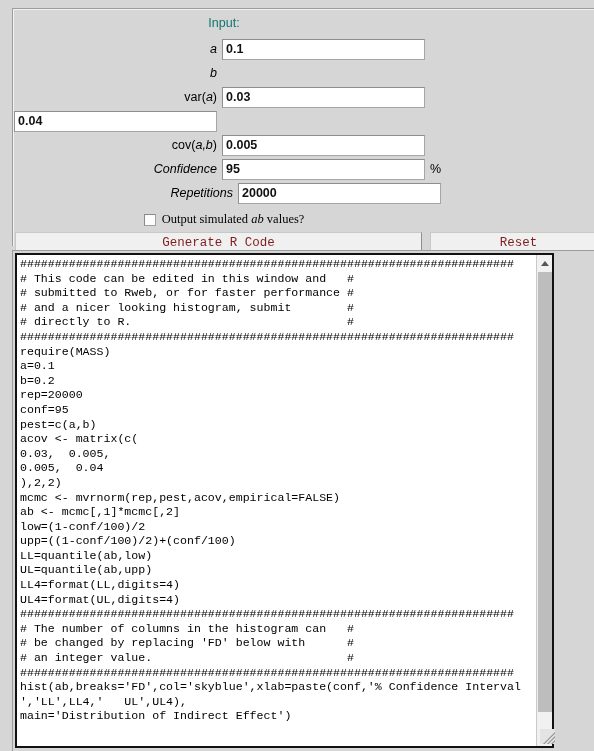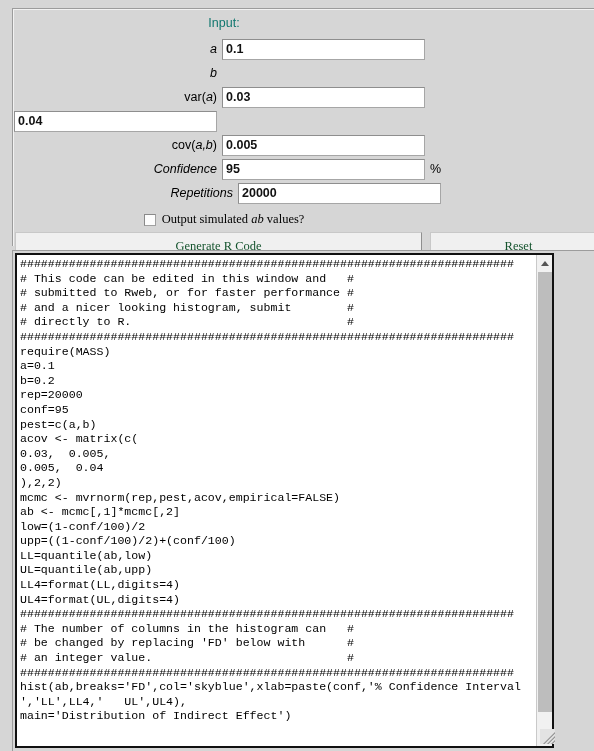--- a/index.html
+++ b/index.html
@@ -121,31 +121,31 @@
   .btn-row {
     position: absolute;
     left: 1px;
     top: 222px;
     width: 592px;
     height: 21px;
     display: flex;
     gap: 8px;
   }
   .btn {
-    height: 29px;
+    height: 21px;
     box-sizing: border-box;
     background: #f0f0f0;
     border: 1px solid #a8a8a8;
     border-top-color: #c8c8c8;
     border-left-color: #c8c8c8;
     border-right-color: #8f8f8f;
     border-bottom-color: #8f8f8f;
-    font-family: Liberation Serif, serif;
-    font-size: 12.5px;
-    color: #14532d;
+    font-family: Liberation Mono, monospace;
+    font-size: 12.5px;
+    color: #7f1d1d;
     display: flex;
     align-items: center;
     justify-content: center;
     cursor: default;
   }
   .btn-generate { width: 407px; }
   .btn-reset { width: 177px; }
 
   
   .code-panel {

